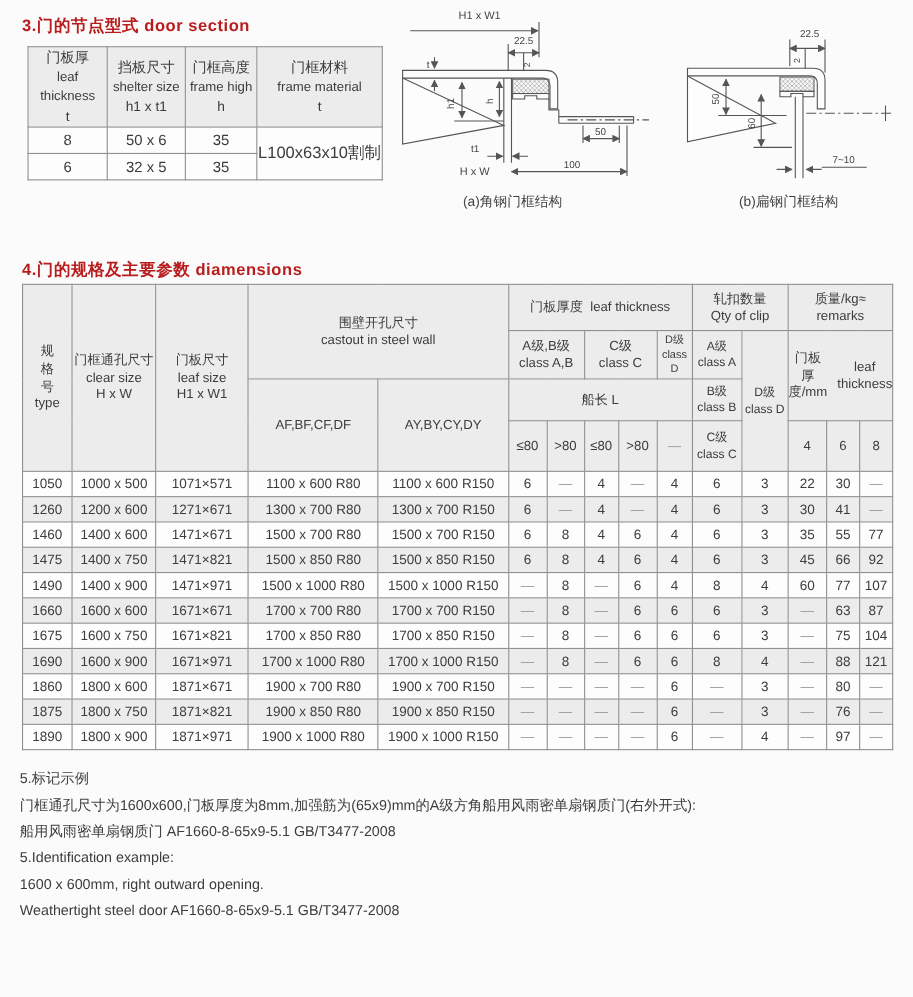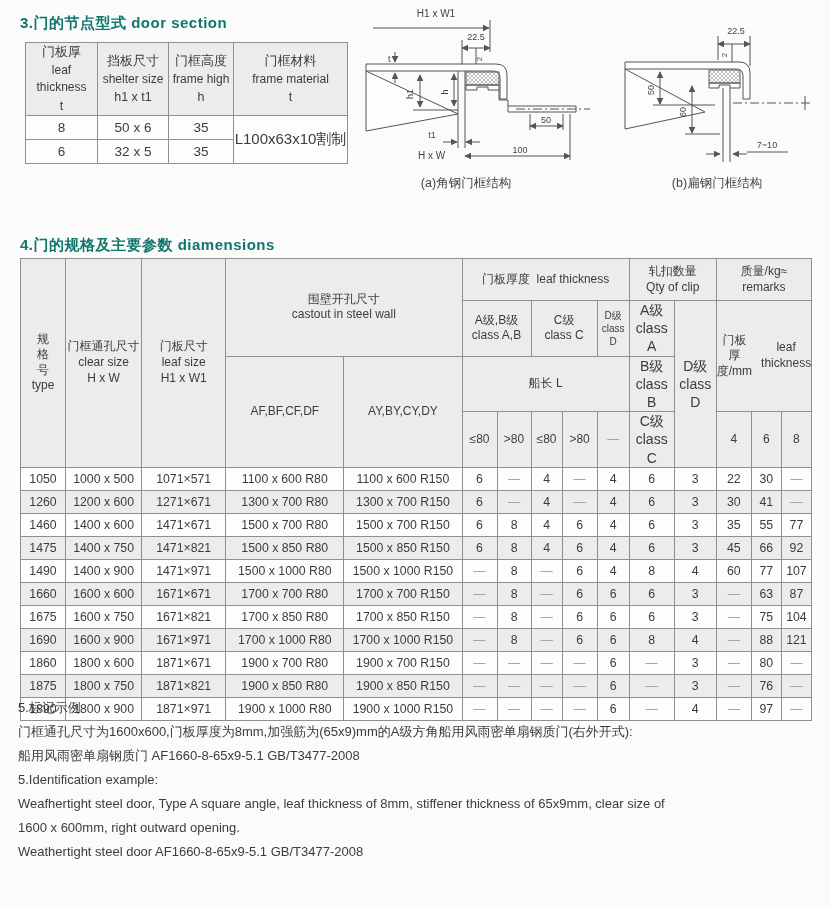--- a/index.html
+++ b/index.html
@@ -3,21 +3,21 @@
 <meta charset="utf-8">
 <style>
   html,body{margin:0;padding:0;}
   body{
     width:830px;height:906px;position:relative;
     background:#fbfbfb;color:#3c3c3c;
     font-family:"Liberation Sans","DejaVu Sans",sans-serif;
     overflow:hidden;
   }
   .abs{position:absolute;}
-  .sec-title{font-size:15px;font-weight:bold;color:#0f766e;letter-spacing:.5px;}
+  .sec-title{font-size:15px;font-weight:bold;color:#b91c1c;letter-spacing:.5px;}
 
   
   table{border-collapse:collapse;table-layout:fixed;background:#fdfdfd;}
   th,td{
     border:1px solid #8f8f8f;text-align:center;vertical-align:middle;
     padding:0;font-weight:normal;color:#3c3c3c;overflow:hidden;
   }
   thead th{background:#ececec;}
   .pre{white-space:pre-line;}
 
@@ -31,21 +31,21 @@
 
   
   #spec-table{width:792px;font-size:12px;}
   #spec-table thead th{line-height:1.3;}
   .h-r1{height:42px;} .h-r2{height:44px;} .h-r3{height:38px;} .h-r4{height:46px;}
   #spec-table tbody td{height:22px;font-size:12.3px;}
   #spec-table tbody tr.alt td{background:#ececec;}
   #spec-table td.dash{color:#9a9a9a;}
   .vstack{display:flex;flex-direction:column;justify-content:space-between;align-items:center;height:100%;padding:6px 0;box-sizing:border-box;}
   .small-cell{font-size:10px;line-height:1.25;}
-  .mid-cell{font-size:14px;line-height:1.3;}
+  .mid-cell{font-size:11px;line-height:1.3;}
   .gap8{display:flex;flex-direction:row;gap:9px;align-items:center;}
 
   
   #marking-block p{margin:0;line-height:24px;font-size:13px;white-space:nowrap;}
 
   svg text{fill:#444;}
 </style>
 </head>
 <body>
 
@@ -506,16 +506,15 @@
         <td class="dash">—</td>
       </tr>
     </tbody>
 </table>
 
 <div id="marking-block" class="abs" style="left:18px;top:696px;width:806px;">
   <p>5.标记示例</p>
   <p>门框通孔尺寸为1600x600,门板厚度为8mm,加强筋为(65x9)mm的A级方角船用风雨密单扇钢质门(右外开式):</p>
   <p>船用风雨密单扇钢质门 AF1660-8-65x9-5.1 GB/T3477-2008</p>
   <p>5.Identification example:</p>
-  <p>Weafhertight steel door, Type A square angle, leaf thickness of 8mm, stiffener thickness of 65x9mm, clear size of</p>
   <p>1600 x 600mm, right outward opening.</p>
   <p>Weathertight steel door AF1660-8-65x9-5.1 GB/T3477-2008</p>
 </div>
 
 </body></html>

